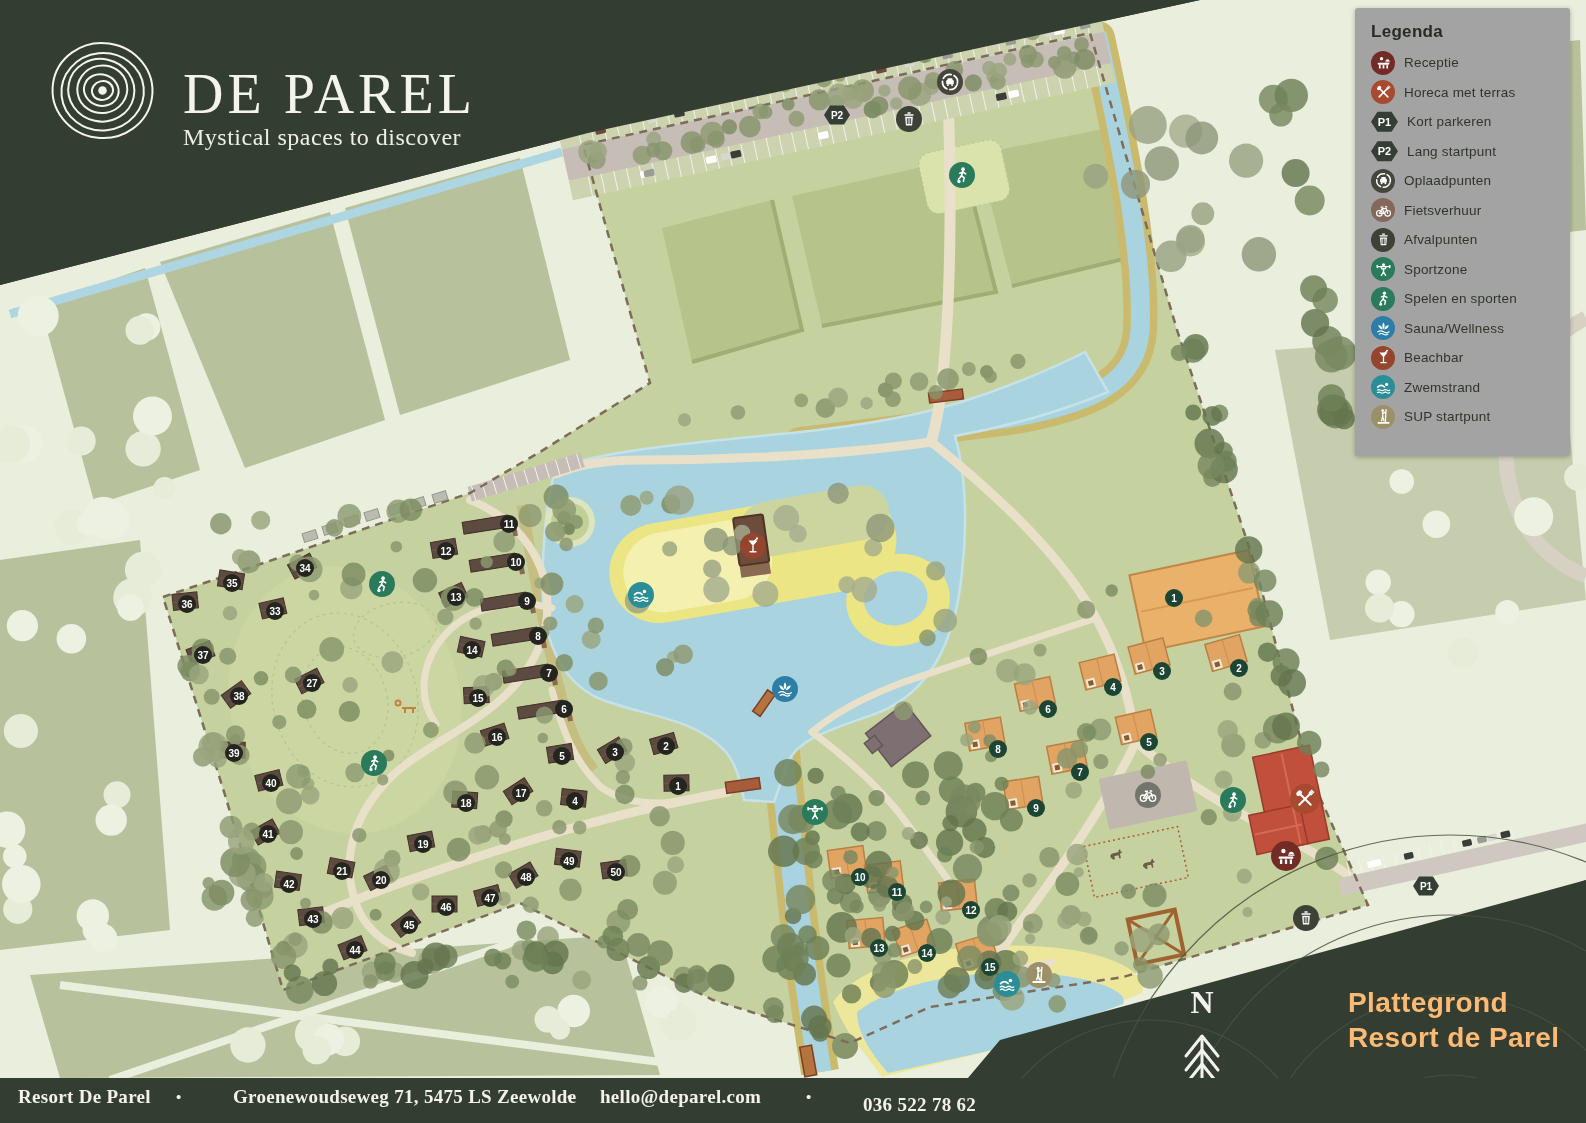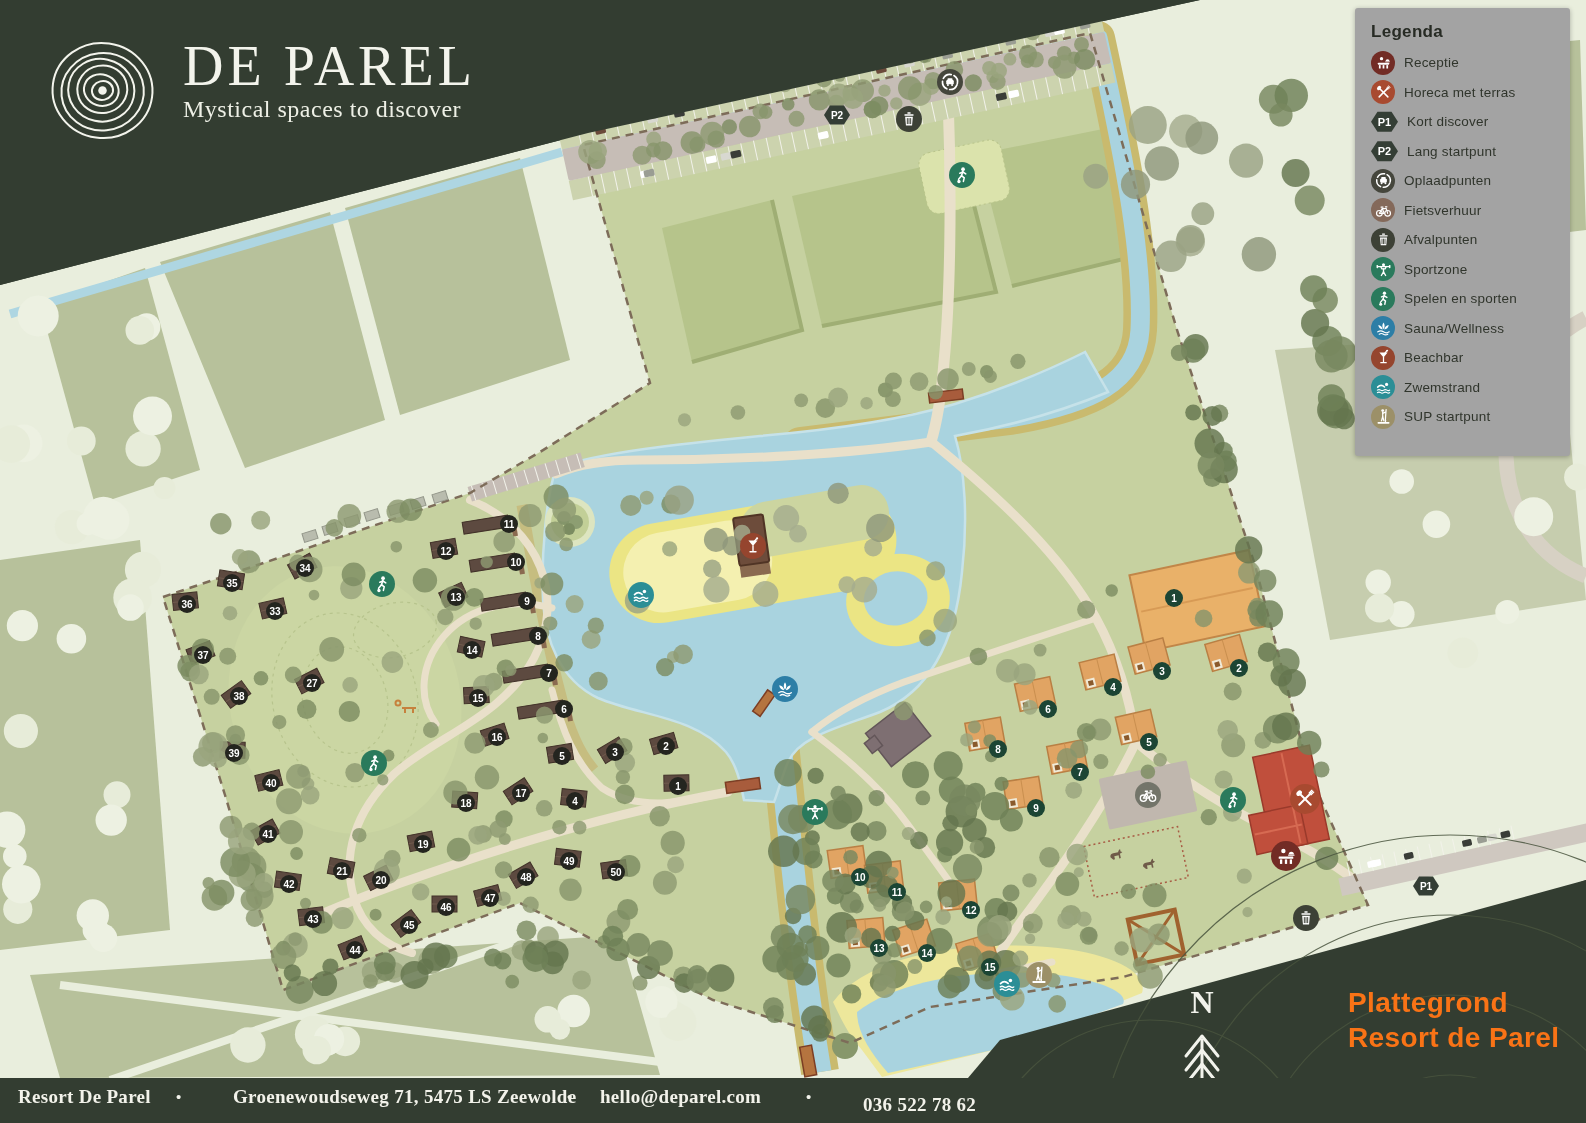--- a/index.html
+++ b/index.html
@@ -4,40 +4,40 @@
 <style>
   html,body{margin:0;padding:0;background:#20261f;}
   .stage{position:relative;width:1586px;height:1123px;overflow:hidden;background:#333d31;
          font-family:"Liberation Sans",sans-serif;}
   svg text{font-family:"Liberation Sans",sans-serif;}
   #terrain{position:absolute;left:0;top:0;}
   
   .logo{position:absolute;left:40px;top:28px;color:#f3f4ec;display:flex;align-items:flex-start;}
   .logo-rings{width:125px;height:125px;margin-right:18px;}
   .logo-name{font-family:"Liberation Serif",serif;font-size:56px;letter-spacing:4px;line-height:1.0;
-             margin-top:10px;font-weight:400;}
+             margin-top:38px;font-weight:400;}
   .logo-tag{font-family:"Liberation Serif",serif;font-size:24px;letter-spacing:.5px;margin-top:2px;color:#eef0e6;}
   
   .legend{position:absolute;left:1355px;top:8px;width:215px;height:448px;background:#a3a3a3;
           border-radius:3px;box-shadow:0 1px 5px rgba(0,0,0,.28);padding:0;box-sizing:border-box;}
   .legend-title{font-size:17px;font-weight:700;color:#272b24;margin:14px 0 6px 16px;letter-spacing:.3px;}
   .lg-item{display:flex;align-items:center;height:29.5px;padding-left:16px;text-align:right;}
   .lg-ic{width:24px;height:24px;border-radius:50%;display:flex;align-items:center;justify-content:center;flex:0 0 24px;}
   .lg-ic svg{width:19px;height:19px;display:block;}
   .lg-hex{width:27px;height:22px;flex:0 0 27px;display:flex;align-items:center;justify-content:center;
           clip-path:polygon(0% 50%,24% 5%,76% 5%,100% 50%,76% 95%,24% 95%);
           color:#fff;font-size:11px;font-weight:700;}
   .lg-label{font-size:13.5px;color:#30352c;margin-left:9px;font-weight:500;letter-spacing:.2px;}
   
   .footer{position:absolute;left:0;top:1078px;width:1586px;height:45px;background:#333d31;
           font-family:"Liberation Serif",serif;color:#f2f2ea;}
   .footer span{position:absolute;top:8px;font-size:19px;font-weight:600;letter-spacing:.3px;white-space:nowrap;}
   .footer .dot{font-size:15px;top:11px;}
   
-  .map-title{position:absolute;left:1348px;top:986px;color:#f97316;font-size:28px;font-weight:700;
+  .map-title{position:absolute;left:1348px;top:986px;color:#fdba74;font-size:28px;font-weight:700;
              line-height:1.24;letter-spacing:.4px;}
   .north{position:absolute;left:1172px;top:988px;width:60px;height:122px;color:#f2f3ec;}
   .north .nl{position:absolute;left:50%;transform:translateX(-50%);top:-4px;font-family:"Liberation Serif",serif;
              font-size:32px;font-weight:700;}
   .scalebar{position:absolute;left:1262px;top:1072px;}
 </style>
 </head>
 <body>
 
 <div class="stage">
@@ -1624,21 +1624,21 @@
         <div class="lg-item">
           <span class="lg-ic" style="background:#a84a30">
             <svg viewBox="0 0 24 24" style="--bg:#a84a30">
       <use href="#i-horeca"></use>
             </svg>
           </span>
           <span class="lg-label">Horeca met terras</span>
         </div>
         <div class="lg-item">
           <span class="lg-hex" style="background:#343e35">P1</span>
-          <span class="lg-label">Kort discover</span>
+          <span class="lg-label">Kort parkeren</span>
         </div>
         <div class="lg-item">
           <span class="lg-hex" style="background:#343e35">P2</span>
           <span class="lg-label">Lang startpunt</span>
         </div>
         <div class="lg-item">
           <span class="lg-ic" style="background:#45463c">
             <svg viewBox="0 0 24 24" style="--bg:#45463c">
       <use href="#i-oplaad"></use>
             </svg>

